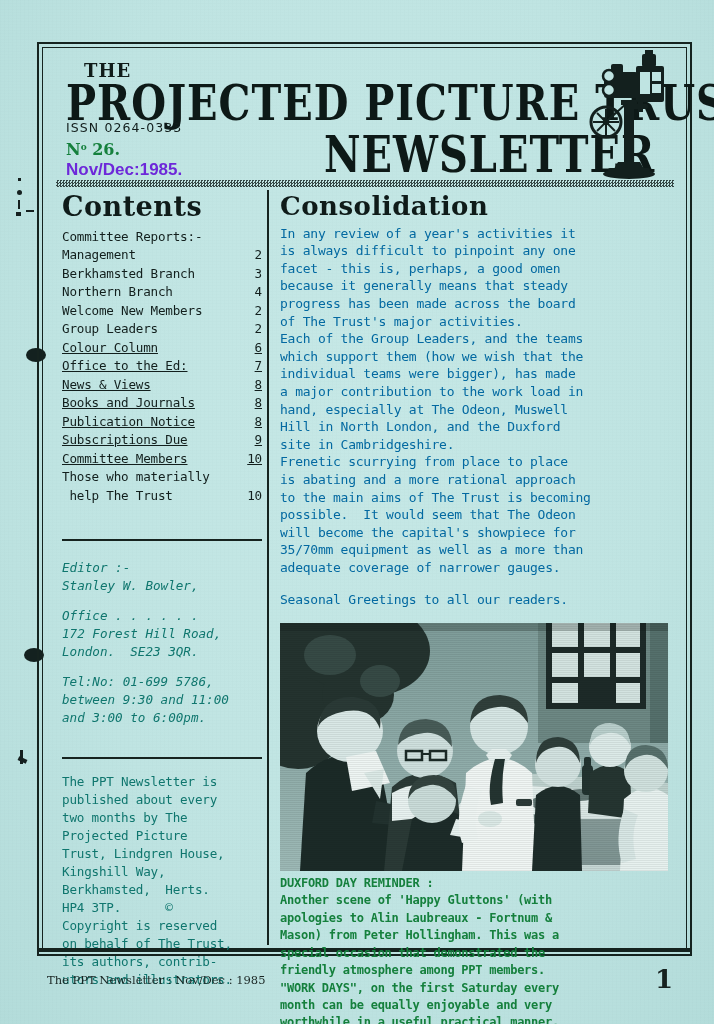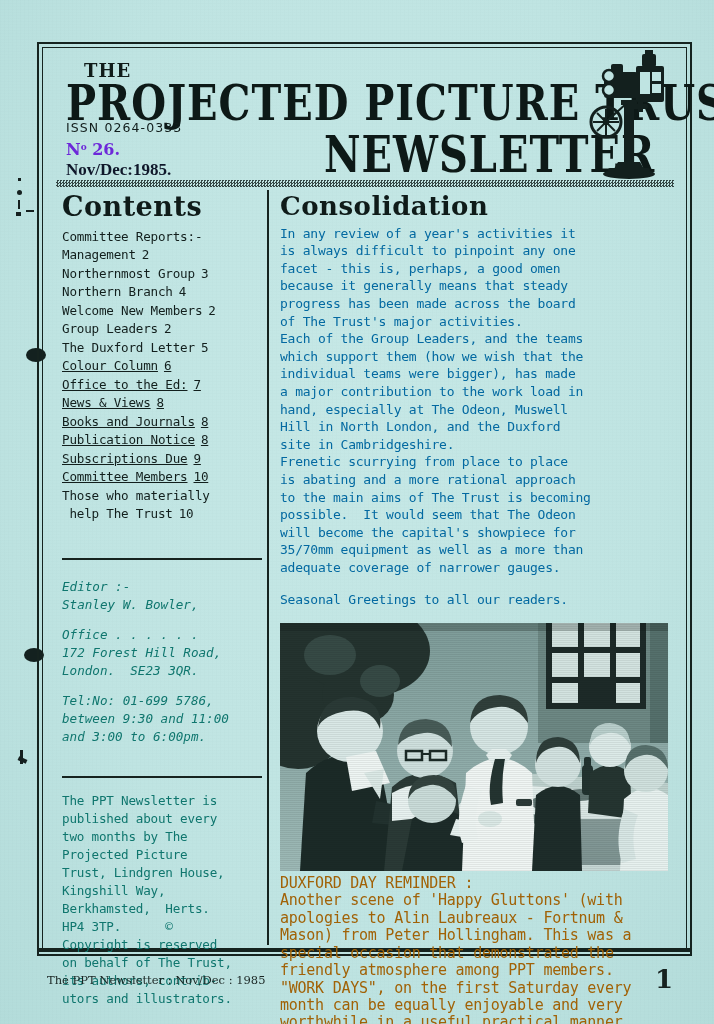--- a/index.html
+++ b/index.html
@@ -122,34 +122,34 @@
     letter-spacing: 1.1px;
     color: #111d1b;
   }
   .issue-no {
     position: absolute;
     left: 14px;
     top: 88px;
     font-family: "DejaVu Serif", serif;
     font-weight: bold;
     font-size: 16px;
-    color: #6d28d9;
+    color: #15803d;
   }
   .issue-no sup {
     font-size: 9px;
     vertical-align: 5px;
   }
   .issue-date {
     position: absolute;
     left: 14px;
     top: 108px;
-    font-family: Liberation Serif, serif;
+    font-family: Liberation Sans, sans-serif;
     font-weight: bold;
     font-size: 17px;
-    color: #0f172a;
+    color: #6d28d9;
   }
 
   
   #projector {
     position: absolute;
     left: 530px;
     top: -2px;
     width: 96px;
     height: 132px;
   }
@@ -209,20 +209,21 @@
     list-style: none;
     margin: 0;
     padding: 0;
     font-size: 12.6px;
     line-height: 18.5px;
     color: #121f1d;
     letter-spacing: -0.2px;
   }
   #contents-list li {
     display: flex;
+    justify-content: space-between;
     white-space: pre;
   }
   #contents-list li.gap {
     text-decoration: underline;
   }
   #contents-list li .pg {
     padding-left: 6px;
   }
 
   .hr-rule {
@@ -268,26 +269,27 @@
     position: absolute;
     inset: 0;
     background-image:
       repeating-linear-gradient(0deg, rgba(0,0,0,.12) 0 1px, rgba(255,255,255,.05) 1px 2px);
     mix-blend-mode: multiply;
     opacity: .55;
     pointer-events: none;
   }
 
   .caption {
-    font-size: 15px;
+    font-size: 12px;
     line-height: 17.4px;
-    color: #a16207;
+    color: #15803d;
     white-space: pre-wrap;
     letter-spacing: -0.25px;
     margin: 4px 0 0 0;
+    font-weight: bold;
   }
 
   
   #footer-text {
     position: absolute;
     left: 47px;
     top: 973px;
     font-family: "DejaVu Serif", serif;
     font-size: 11.5px;
     color: #1a2624;
@@ -375,25 +377,24 @@
 <div id="halftone-rule"></div>
 <div id="col-divider"></div>
 
 <div id="left-col">
 
   <h2 class="section-head">Contents</h2>
 
   <ul id="contents-list">
     <li><span>Committee Reports:-</span><span class="pg"></span></li>
     <li><span>Management</span><span class="pg">2</span></li>
-    <li><span>Northernmost Group</span><span class="pg">3</span></li>
+    <li><span>Berkhamsted Branch</span><span class="pg">3</span></li>
     <li><span>Northern Branch</span><span class="pg">4</span></li>
     <li><span>Welcome New Members</span><span class="pg">2</span></li>
     <li><span>Group Leaders</span><span class="pg">2</span></li>
-    <li><span>The Duxford Letter</span><span class="pg">5</span></li>
     <li class="gap"><span>Colour Column</span><span class="pg">6</span></li>
     <li class="gap"><span>Office to the Ed:</span><span class="pg">7</span></li>
     <li class="gap"><span>News &amp; Views</span><span class="pg">8</span></li>
     <li class="gap"><span>Books and Journals</span><span class="pg">8</span></li>
     <li class="gap"><span>Publication Notice</span><span class="pg">8</span></li>
     <li class="gap"><span>Subscriptions Due</span><span class="pg">9</span></li>
     <li class="gap"><span>Committee Members</span><span class="pg">10</span></li>
     <li><span>Those who materially</span><span class="pg"></span></li>
     <li><span> help The Trust</span><span class="pg">10</span></li>
   </ul>

